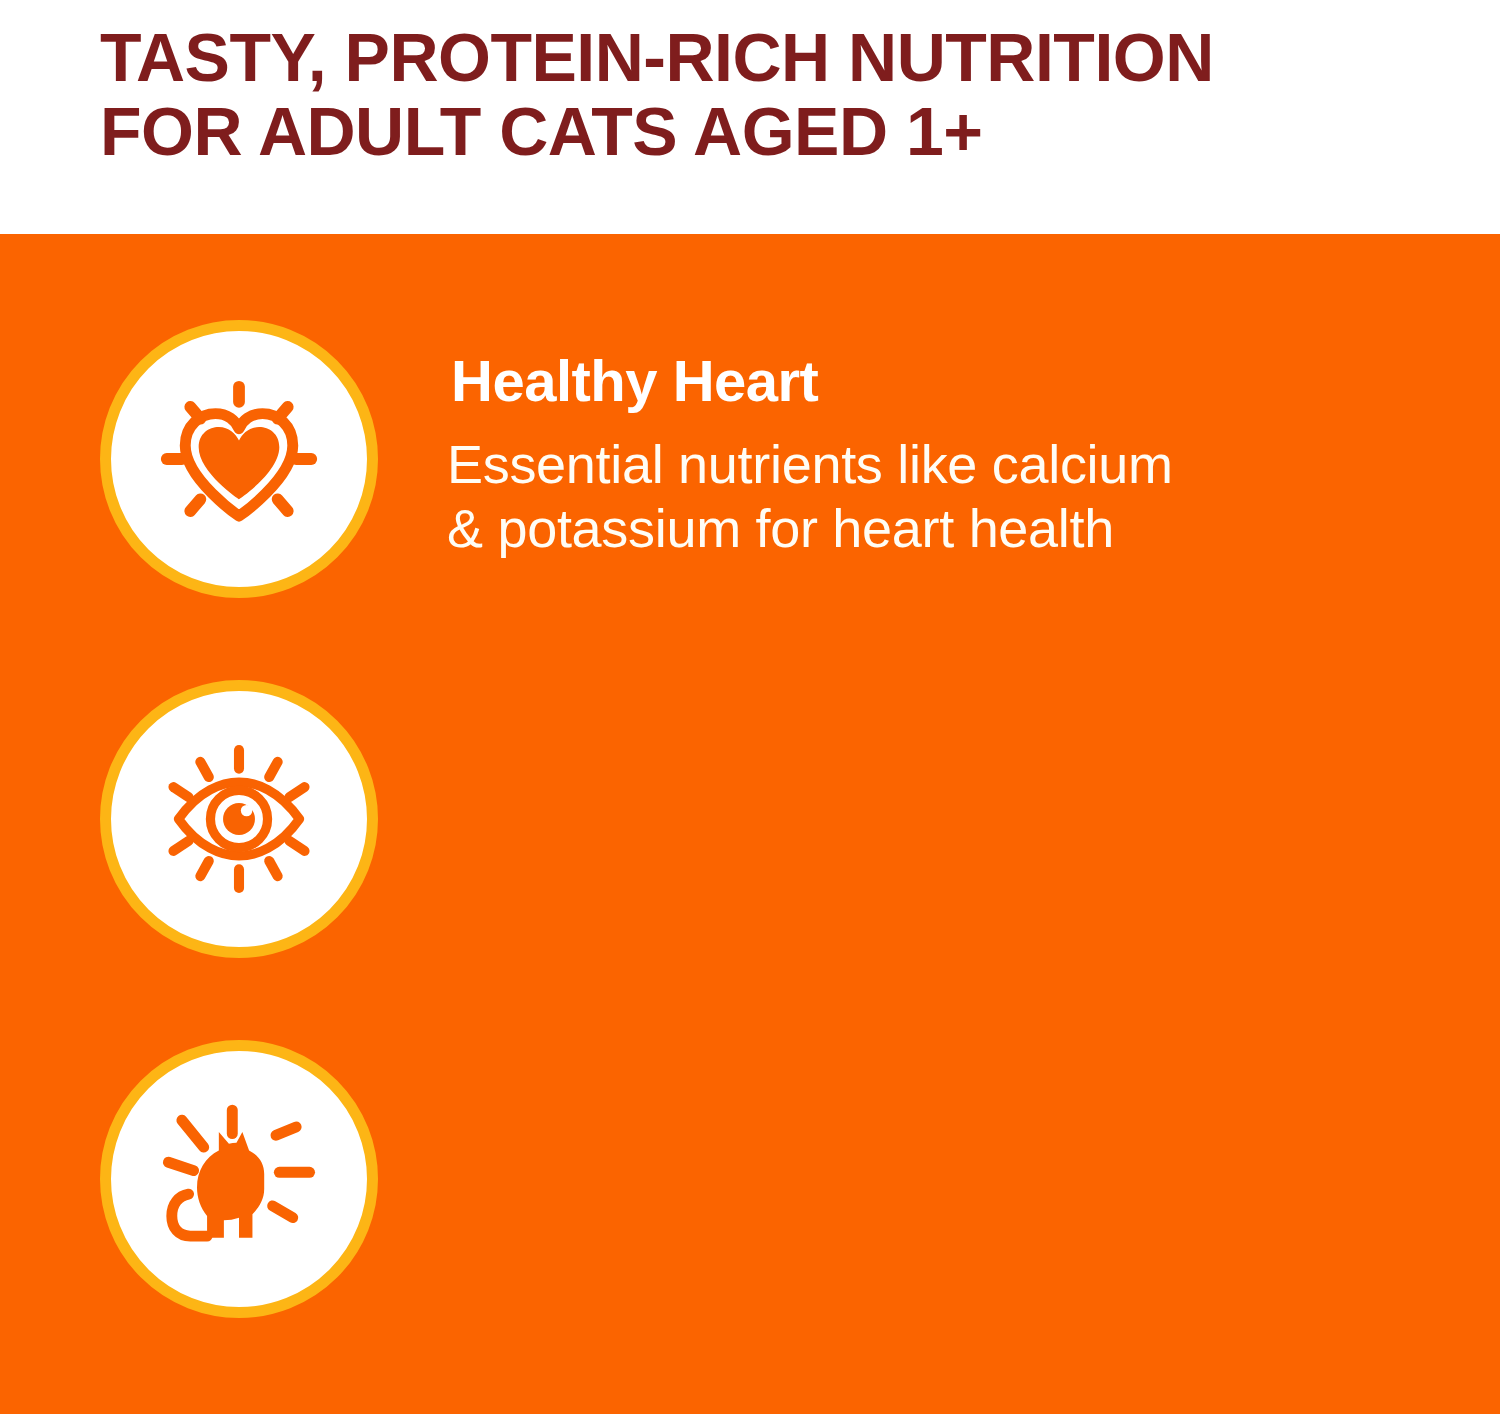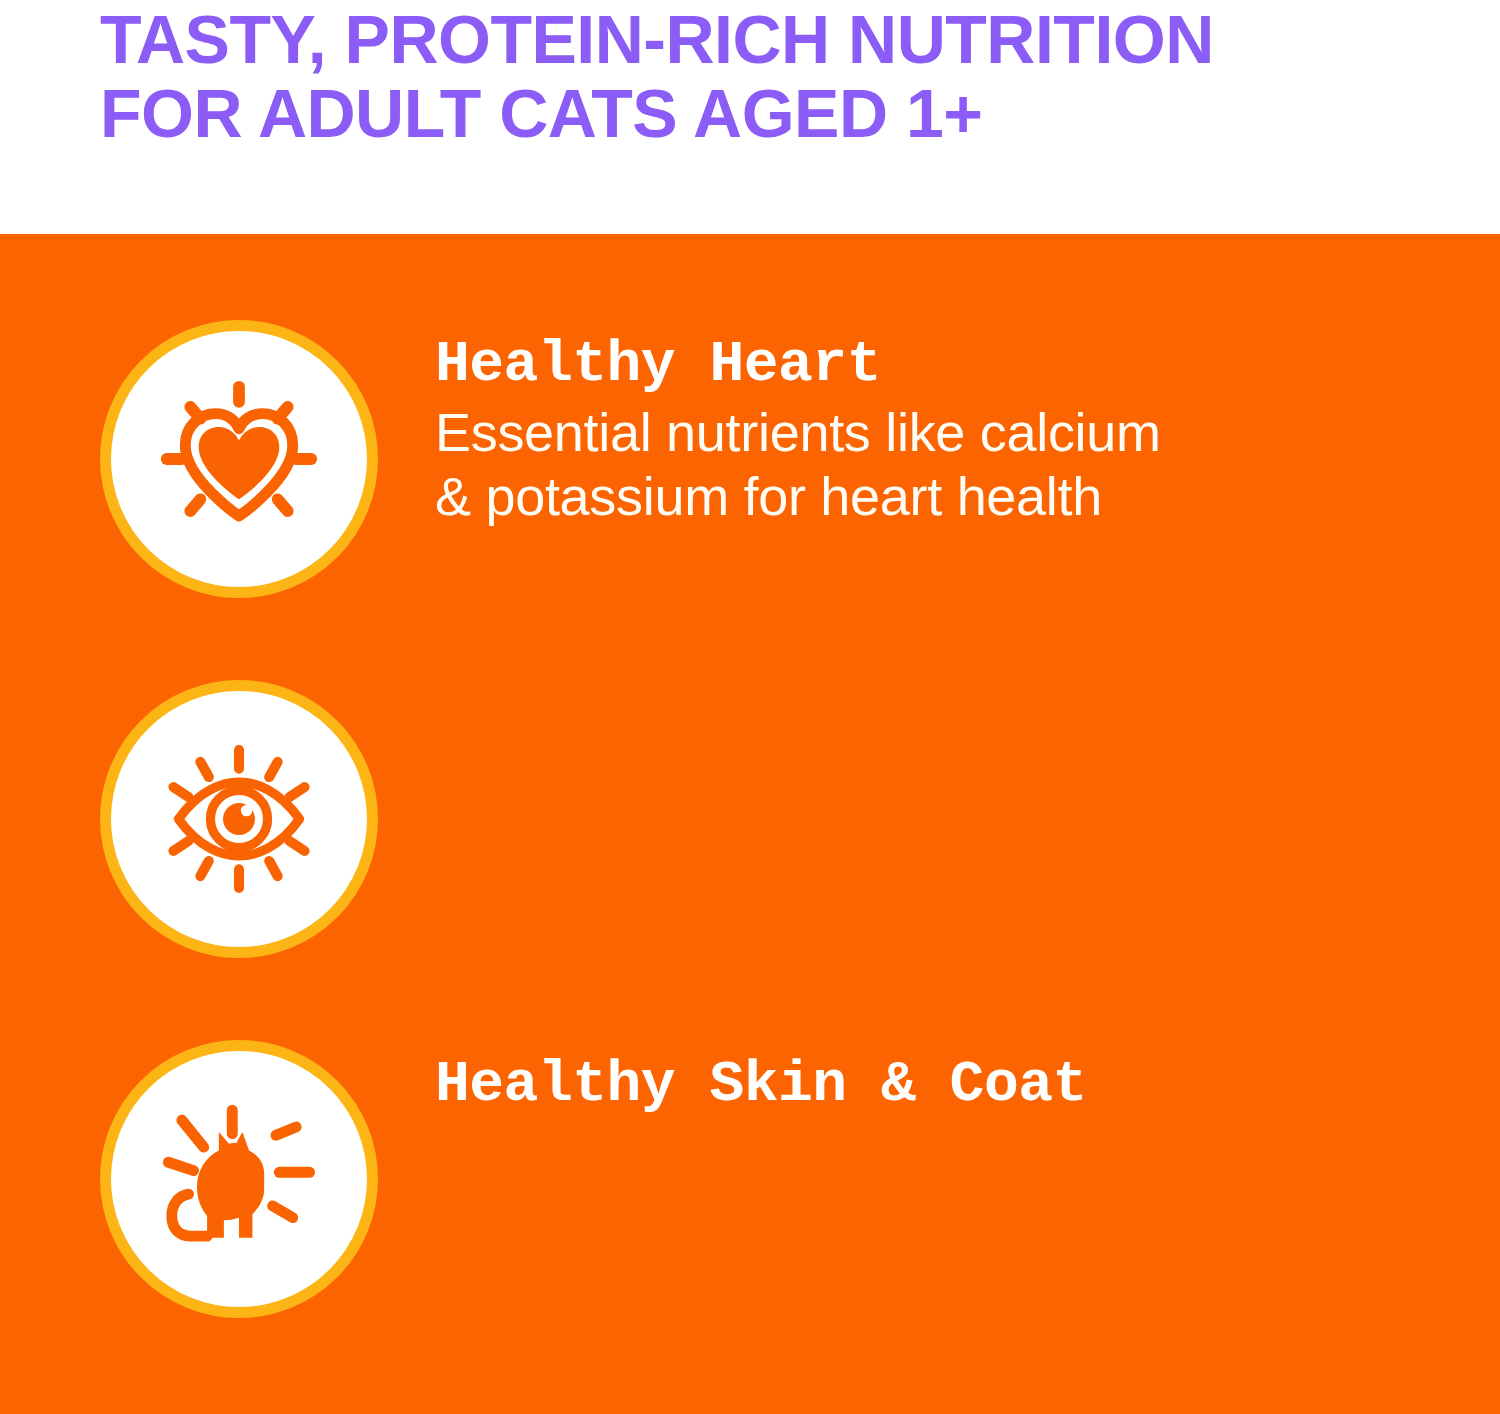--- a/index.html
+++ b/index.html
@@ -26,22 +26,22 @@
     left: 0;
     top: 0;
     width: 1500px;
     height: 234px;
     background: #ffffff;
     box-sizing: border-box;
     padding: 0px 0 0 100px;
   }
   .headline {
     margin: 0;
-    padding-top: 2px;
-    color: #8b5cf6;
+    padding-top: 20px;
+    color: #7f1d1d;
     font-family: "Liberation Sans", sans-serif;
     font-weight: bold;
     font-size: 68px;
     line-height: 74px;
     letter-spacing: -0.5px;
     text-transform: uppercase;
     white-space: pre-line;
   }
 
   
@@ -93,30 +93,30 @@
     height: 168px;
   }
 
   .feature-text {
     flex: 1 1 auto;
     padding-left: 57px;
     padding-top: 14px;
     color: #FFFFFF;
   }
   .feature-title {
-    margin: 0;
-    font-family: Liberation Mono, monospace;
+    margin: 16px;
+    font-family: Liberation Sans, sans-serif;
     font-weight: bold;
     font-size: 58px;
     line-height: 62px;
     letter-spacing: -0.5px;
     color: #FFFFFF;
   }
   .feature-desc {
-    margin: 0;
+    margin: 12px;
     padding-top: 4px;
     font-family: "Liberation Sans", sans-serif;
     font-weight: normal;
     font-size: 54px;
     line-height: 64px;
     letter-spacing: -0.3px;
     color: #FFFDF5;
     white-space: pre-line;
   }
 </style>
@@ -218,20 +218,19 @@
                      C 27 67, 25 61, 25 55
                      C 25 45, 30 37, 38 33
                      L 38 22
                      L 44 29
                      C 45.5 28.6, 47 28.4, 48.5 28.4
                      Z" fill="#F96302"></path>
             <path d="M31 84 L 21 84 C 14 84, 10 79, 10 72 C 10 65, 14 60, 20 59" fill="none" stroke="#F96302" stroke-width="6.5" stroke-linecap="round"></path>
           </svg>
         </div>
         <div class="feature-text">
-          <h2 class="feature-title">Healthy Skin &amp; Coat</h2>
         </div>
       </div>
 
     </div>
   </div>
 
 </div>
 
 </body></html>

